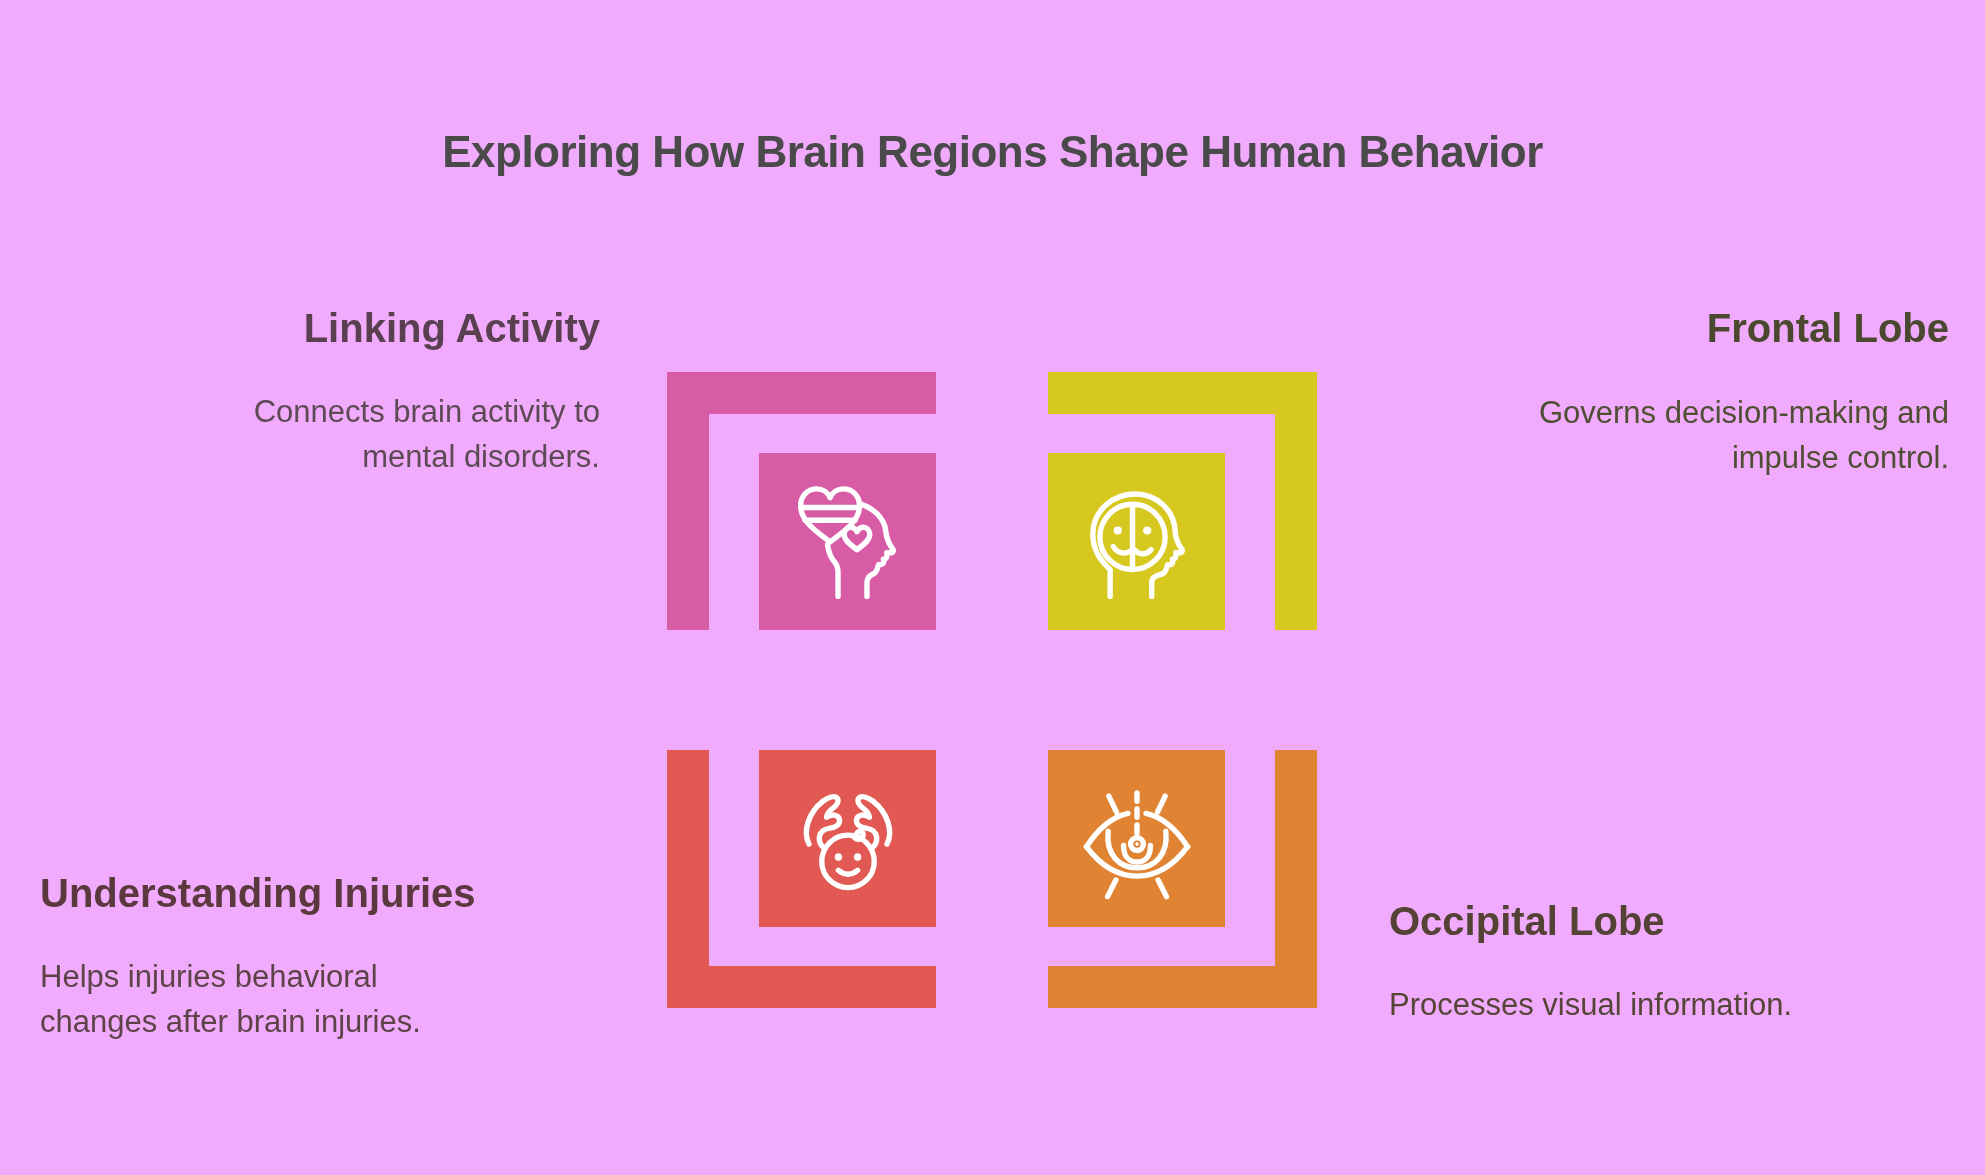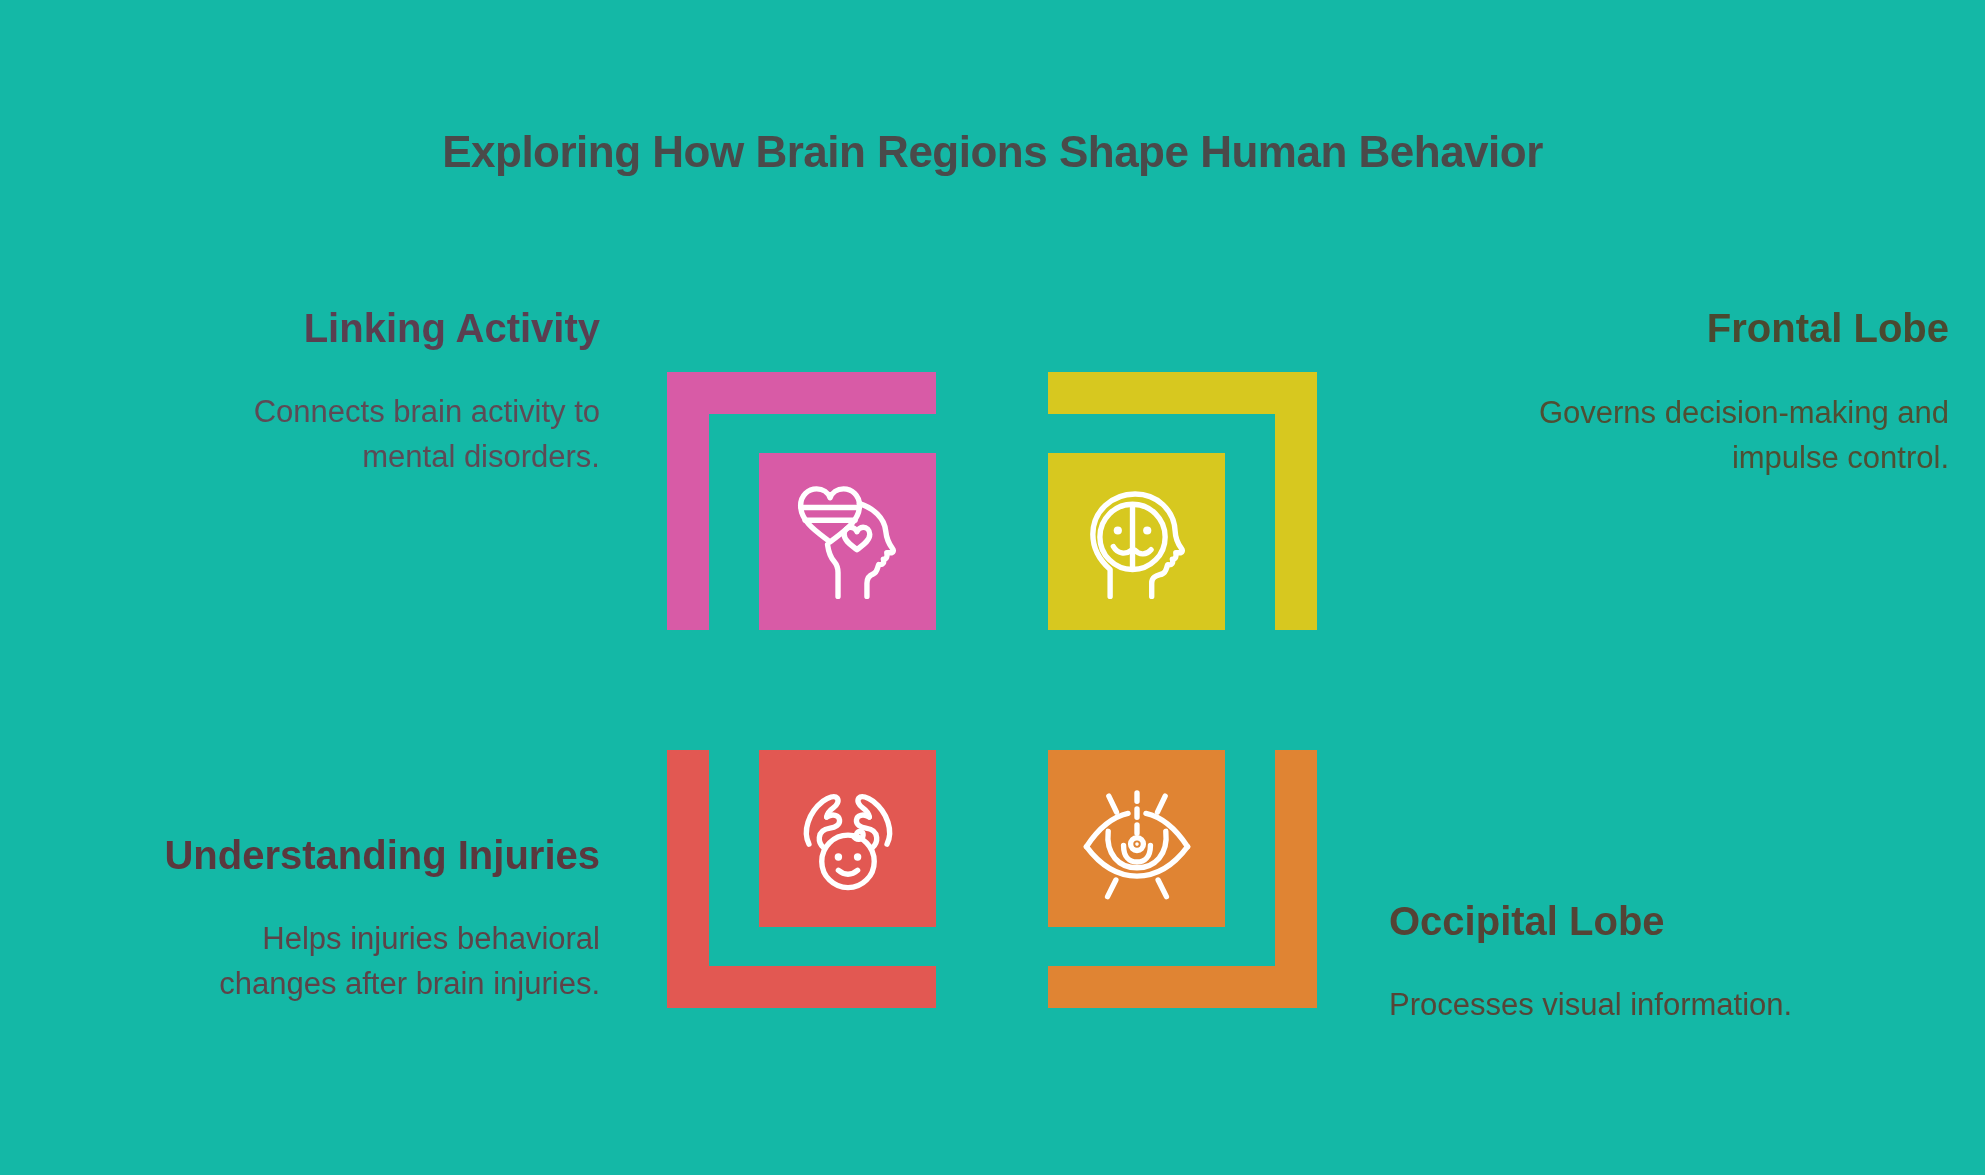--- a/index.html
+++ b/index.html
@@ -5,21 +5,21 @@
   html, body {
     margin: 0;
     padding: 0;
     background: #ffffff;
     font-family: "Liberation Sans", sans-serif;
   }
   .canvas {
     position: relative;
     width: 1985px;
     height: 1175px;
-    background: #14b8a6;
+    background: #f0abfc;
     overflow: hidden;
     --c1: #d85ba6;
     --c2: #d7c81f;
     --c3: #e25852;
     --c4: #e08433;
     --h1: #5a3f50;
     --h2: #4a4930;
     --h3: #5a383e;
     --h4: #544335;
     --b1: #5d4a55;
@@ -91,21 +91,21 @@
   .card-text .body {
     margin-top: 38px;
     font-size: 31px;
     line-height: 45px;
     font-weight: 400;
   }
   .card-text .body span { display: block; }
 
   #text-1 { right: 1385px; top: 305px; text-align: right; }
   #text-2 { left: 1389px;  top: 305px; text-align: right; }
-  #text-3 { right: 1385px; top: 832px; text-align: right; }
+  #text-3 { right: 1385px; top: 870px; }
   #text-4 { left: 1389px;  top: 878px; text-align: left; margin-top: 20px; }
 
   #text-1 h2 { color: var(--h1); } #text-1 .body { color: var(--b1); }
   #text-2 h2 { color: var(--h2); } #text-2 .body { color: var(--b2); margin-top: 39px; }
   #text-3 h2 { color: var(--h3); } #text-3 .body { color: var(--b3); }
   #text-4 h2 { color: var(--h4); } #text-4 .body { color: var(--b4); }
 </style>
 </head>
 <body>
 

